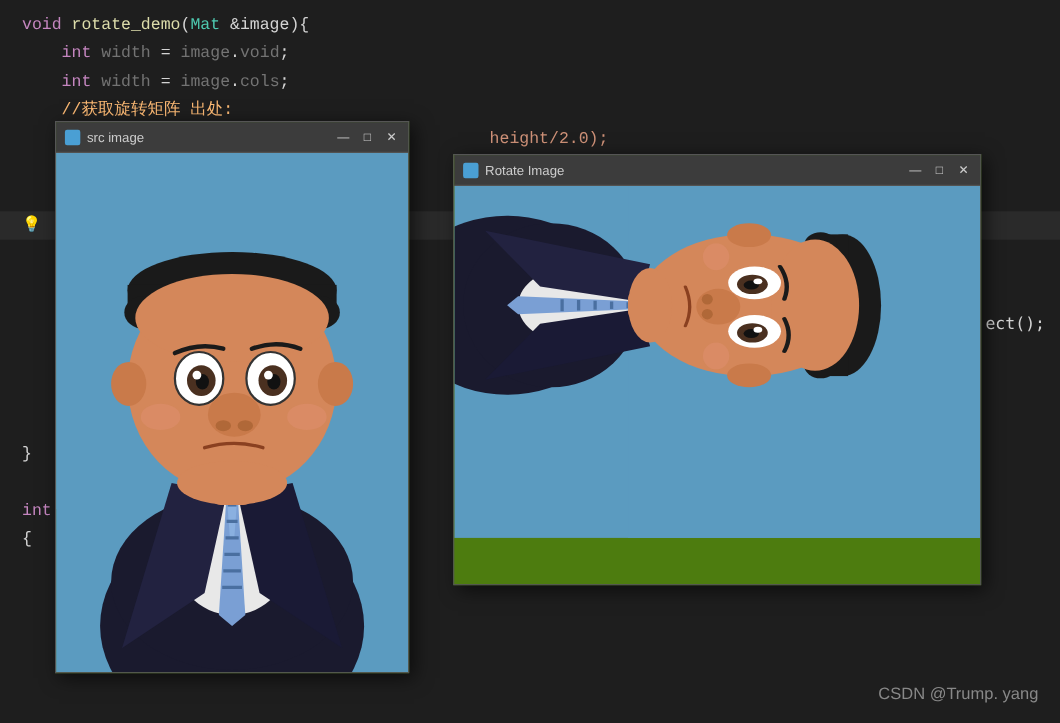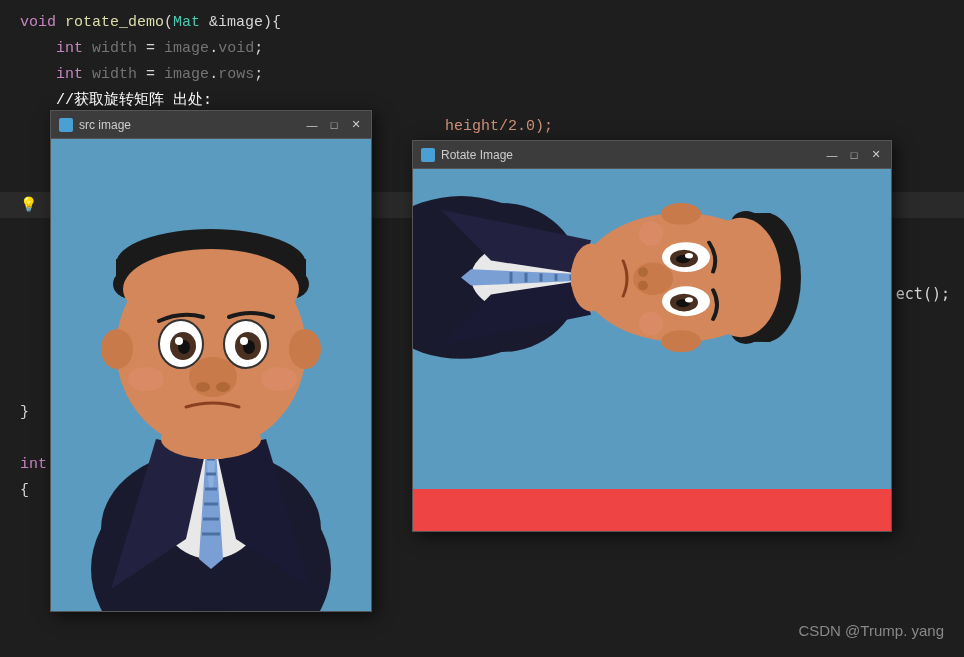--- a/index.html
+++ b/index.html
@@ -32,21 +32,21 @@
 
     .code-line.highlighted {
       background: #2a2a2a;
     }
 
     .kw { color: #c586c0; }
     .fn { color: #dcdcaa; }
     .type { color: #4ec9b0; }
     .var { color: #737373; }
     .op { color: #d4d4d4; }
-    .comment { color: #ffffff; }
+    .comment { color: #fdba74; }
     .plain { color: #d4d4d4; }
 
     .gutter-icon {
       width: 20px;
       display: inline-block;
       color: #ffcc00;
       font-size: 14px;
     }
 
     
@@ -55,21 +55,21 @@
       bottom: 18px;
       right: 20px;
       color: #888;
       font-size: 15px;
       font-family: Arial, sans-serif;
     }
 
     
     .window {
       position: absolute;
-      background: #ef4444;
+      background: #4d7c0f;
       border: 1px solid #555;
       box-shadow: 4px 4px 16px rgba(0,0,0,0.6);
     }
 
     .window-titlebar {
       display: flex;
       align-items: center;
       justify-content: space-between;
       height: 28px;
       background: #3c3c3c;
@@ -154,21 +154,21 @@
 <body>
 
 <div class="code-bg">
   <div class="code-line">
     <span class="plain"><span class="kw">void</span> <span class="fn">rotate_demo</span><span class="plain">(</span><span class="type">Mat</span><span class="plain"> &amp;image){</span></span>
   </div>
   <div class="code-line">
     <span class="plain">&nbsp;&nbsp;&nbsp;&nbsp;<span class="kw">int</span> <span class="var">width</span> <span class="op">=</span> <span class="var">image</span><span class="op">.</span><span class="var">void</span><span class="op">;</span></span>
   </div>
   <div class="code-line">
-    <span class="plain">&nbsp;&nbsp;&nbsp;&nbsp;<span class="kw">int</span> <span class="var">width</span> <span class="op">=</span> <span class="var">image</span><span class="op">.</span><span class="var">rows</span><span class="op">;</span></span>
+    <span class="plain">&nbsp;&nbsp;&nbsp;&nbsp;<span class="kw">int</span> <span class="var">width</span> <span class="op">=</span> <span class="var">image</span><span class="op">.</span><span class="var">cols</span><span class="op">;</span></span>
   </div>
   <div class="code-line">
     <span class="comment">&nbsp;&nbsp;&nbsp;&nbsp;//获取旋转矩阵 出处:</span>
   </div>
 
   <div class="code-line">
     <span class="plain">&nbsp;&nbsp;&nbsp;&nbsp;&nbsp;&nbsp;&nbsp;&nbsp;&nbsp;&nbsp;&nbsp;&nbsp;&nbsp;&nbsp;&nbsp;&nbsp;&nbsp;&nbsp;&nbsp;&nbsp;&nbsp;&nbsp;&nbsp;&nbsp;&nbsp;&nbsp;&nbsp;&nbsp;&nbsp;&nbsp;&nbsp;&nbsp;&nbsp;&nbsp;&nbsp;&nbsp;&nbsp;&nbsp;&nbsp;&nbsp;&nbsp;&nbsp;&nbsp;&nbsp;&nbsp;&nbsp;<span style="color:#ce9178;margin-left:11px;">height/2.0);</span></span>
   </div>
   <div class="code-line">
     <span class="plain">&nbsp;&nbsp;&nbsp;&nbsp;&nbsp;&nbsp;&nbsp;&nbsp;&nbsp;&nbsp;&nbsp;&nbsp;&nbsp;&nbsp;&nbsp;&nbsp;&nbsp;&nbsp;&nbsp;&nbsp;&nbsp;&nbsp;&nbsp;&nbsp;&nbsp;&nbsp;&nbsp;&nbsp;&nbsp;&nbsp;&nbsp;&nbsp;&nbsp;&nbsp;&nbsp;&nbsp;&nbsp;&nbsp;&nbsp;&nbsp;&nbsp;&nbsp;&nbsp;&nbsp;&nbsp;&nbsp;&nbsp;&nbsp;<span style="color:#5f5f5f;">// tion</span></span>

